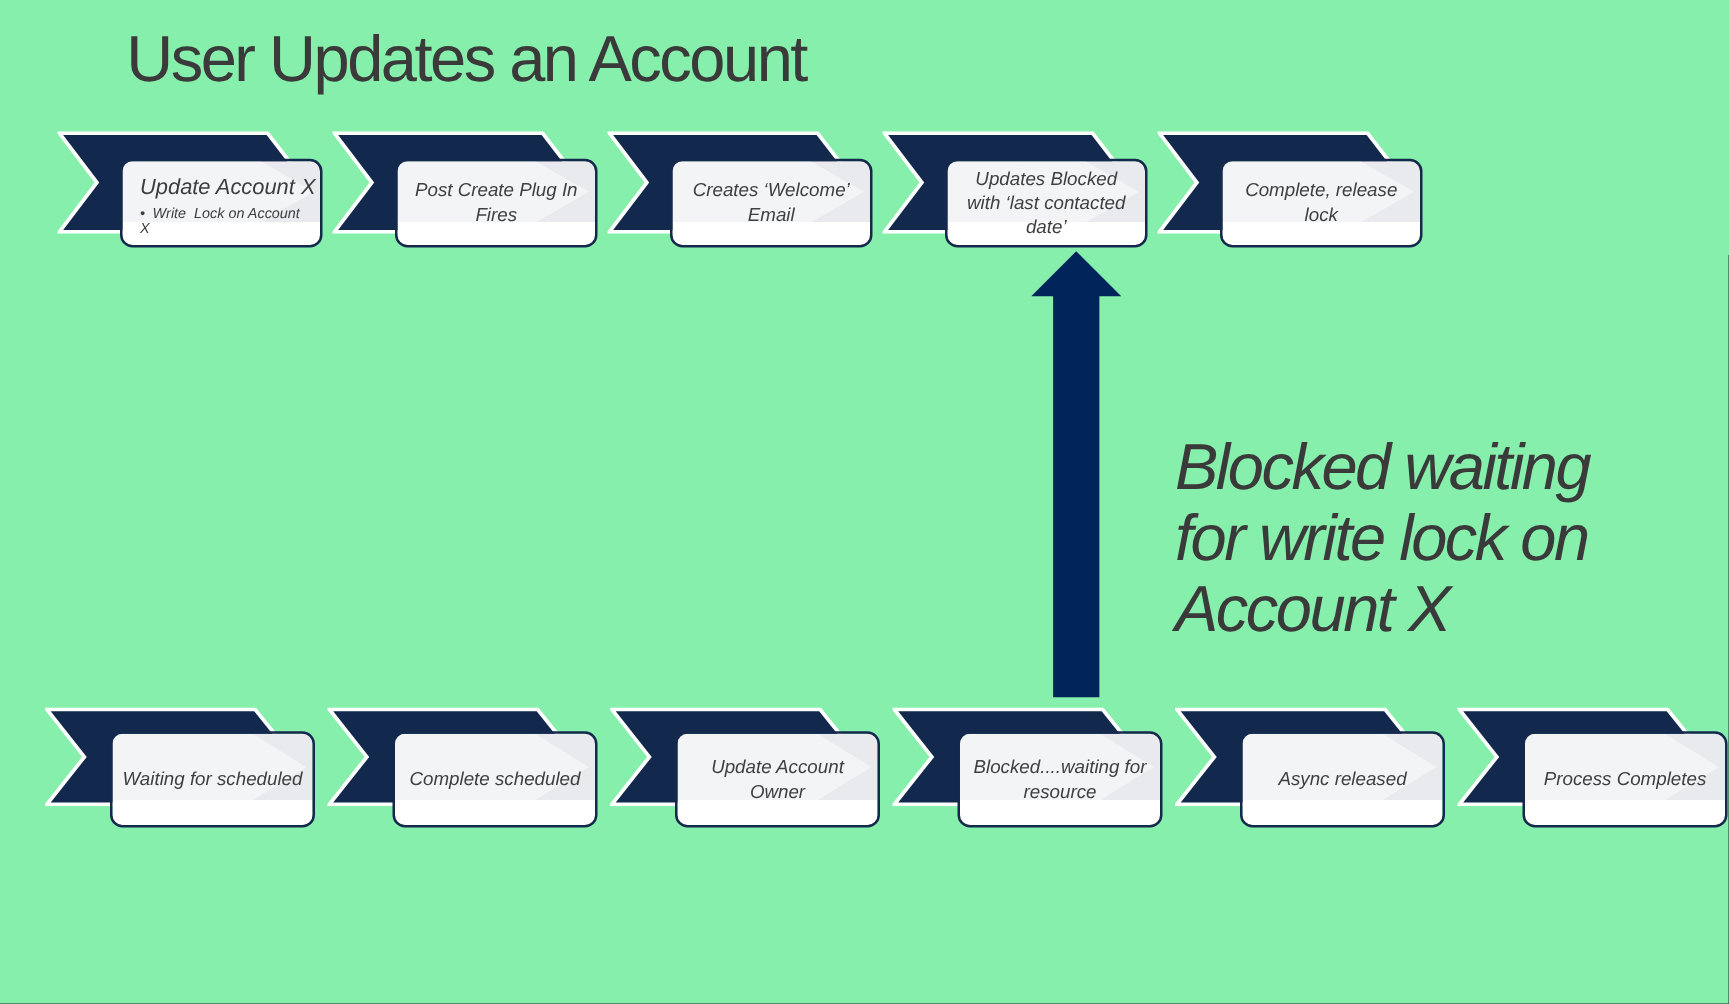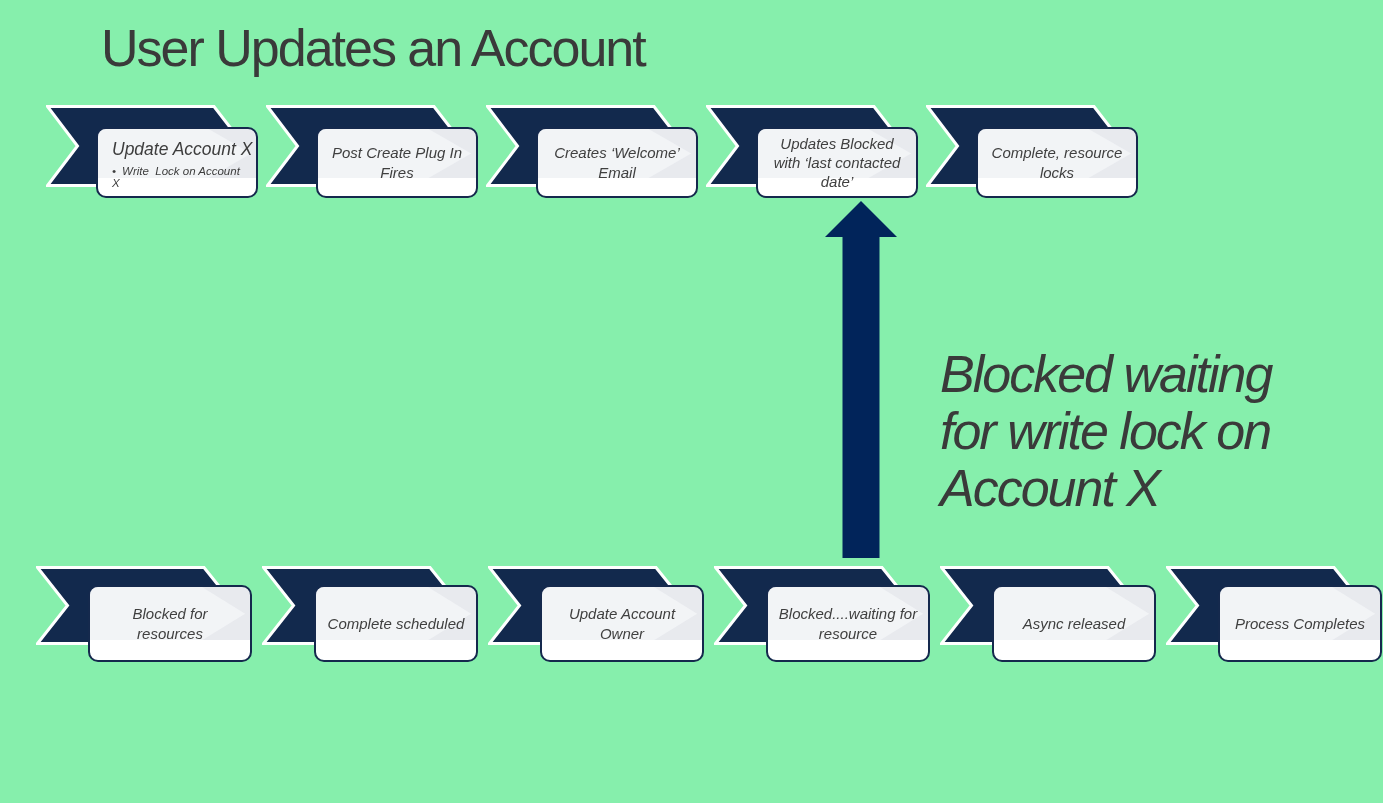--- a/index.html
+++ b/index.html
@@ -115,39 +115,39 @@
     <div class="step-box centered-box">
       <div class="box-label">Updates Blocked with ‘last contacted date’</div>
     </div>
   </div>
 
   <div class="step row1" style="left:926px; top:105px;">
     <svg class="chev-svg" width="200" height="82">
       <polygon points="1.5,1.5 168,1.5 198.5,41 168,80.5 1.5,80.5 31.5,41" fill="#12294d"></polygon>
     </svg>
     <div class="step-box centered-box">
-      <div class="box-label">Complete, resource locks</div>
+      <div class="box-label">Complete, release lock</div>
     </div>
   </div>
 
   <svg class="blocked-arrow" width="72" height="357">
     <polygon points="36,0 72,36 54.5,36 54.5,357 17.5,357 17.5,36 0,36" fill="#01245a"></polygon>
   </svg>
 
   <div class="big-title" style="left:940px; top:346px;font-style:italic;">Blocked waiting
 for write lock on
 Account X</div>
 
 
   <div class="step row2" style="left:36px; top:566px;">
     <svg class="chev-svg" width="200" height="79">
       <polygon points="1.5,1.5 168,1.5 198.5,39.5 168,77.5 1.5,77.5 31.5,39.5" fill="#12294d"></polygon>
     </svg>
     <div class="step-box centered-box">
-      <div class="box-label">Blocked for resources</div>
+      <div class="box-label">Waiting for scheduled</div>
     </div>
   </div>
 
   <div class="step row2" style="left:262px; top:566px;">
     <svg class="chev-svg" width="200" height="79">
       <polygon points="1.5,1.5 168,1.5 198.5,39.5 168,77.5 1.5,77.5 31.5,39.5" fill="#12294d"></polygon>
     </svg>
     <div class="step-box centered-box">
       <div class="box-label">Complete scheduled</div>
     </div>

